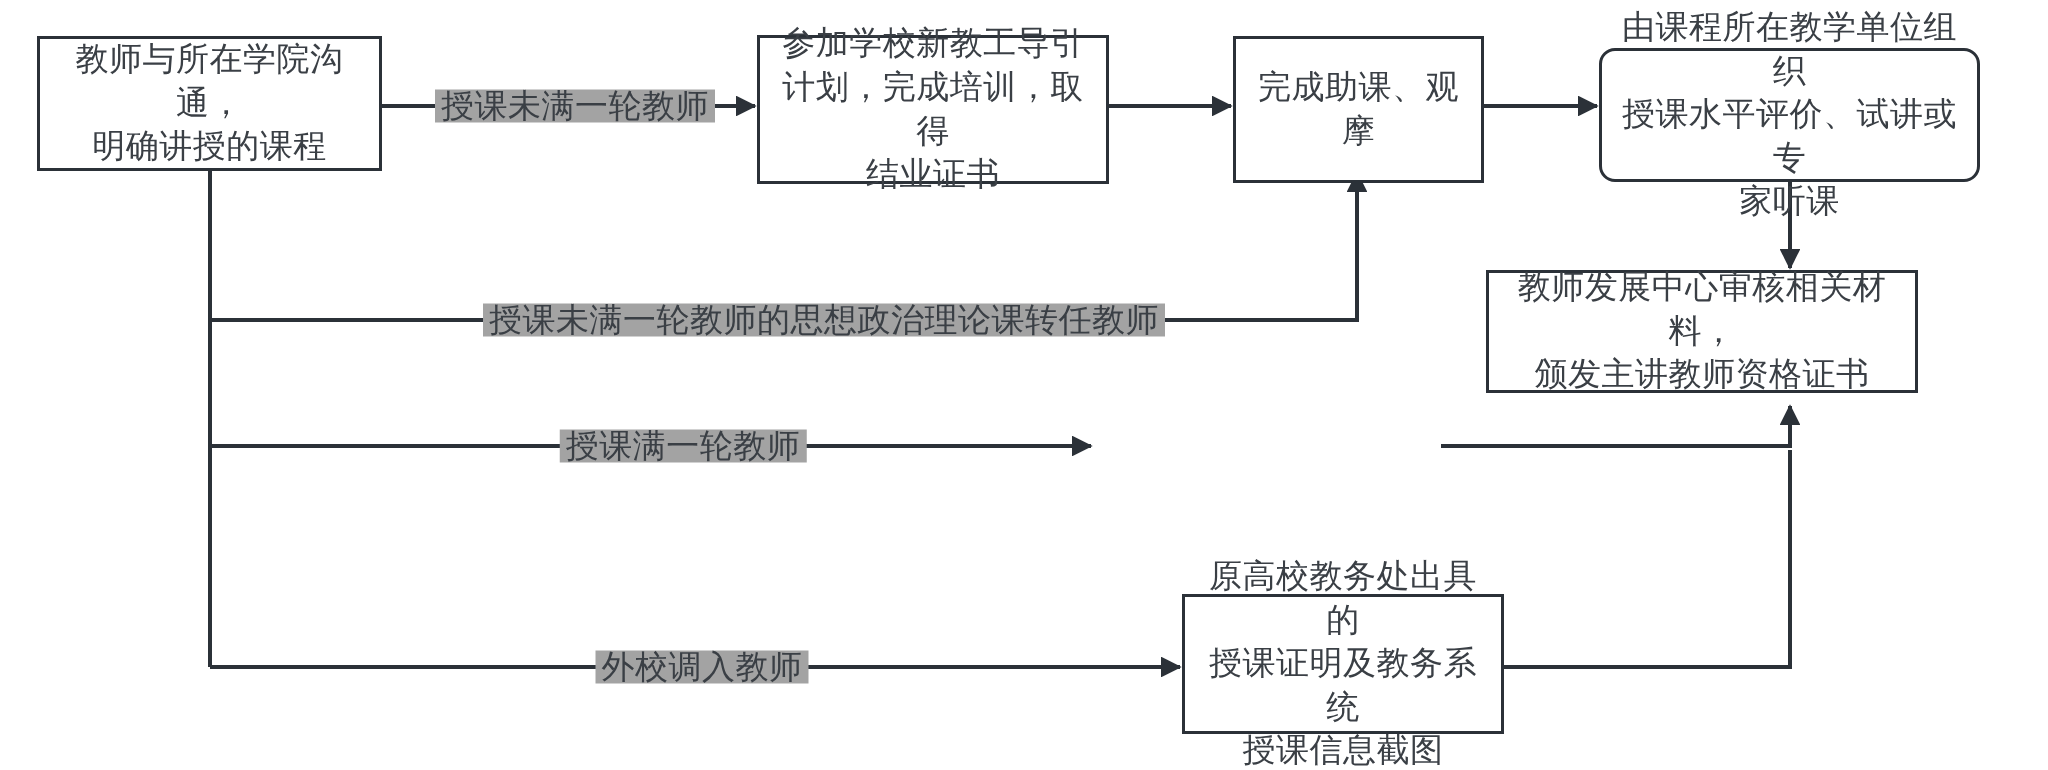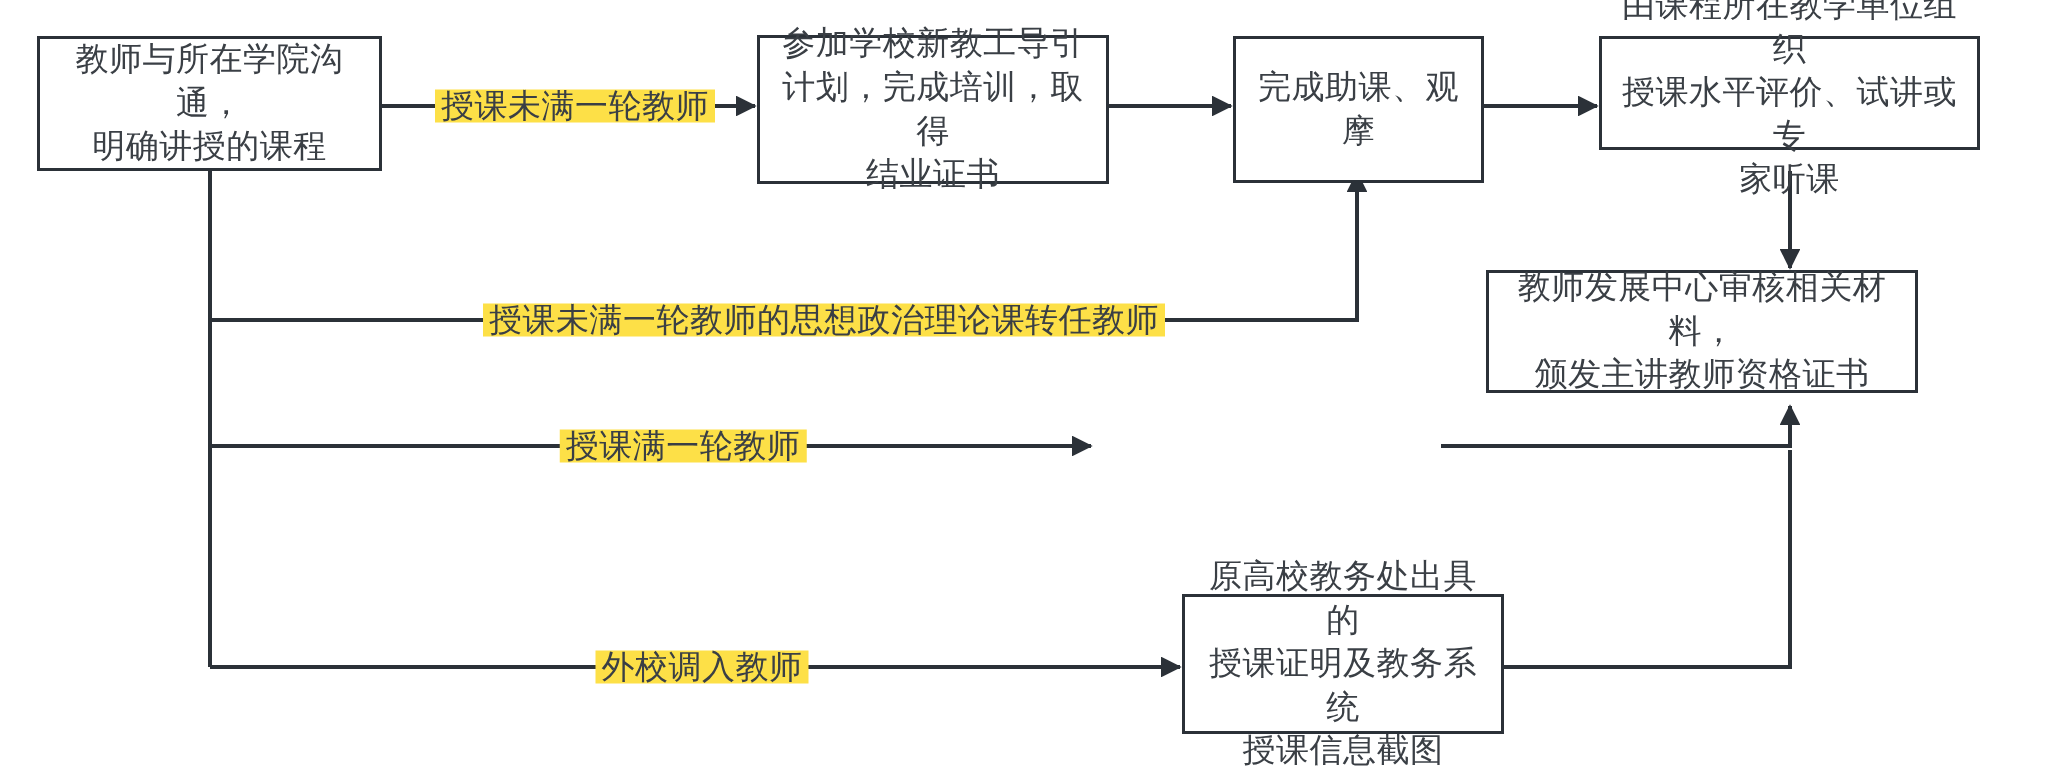--- a/index.html
+++ b/index.html
@@ -34,21 +34,21 @@
     text-align: center;
     color: #3a3f45;
     font-size: 33px;
     line-height: 1.32;
     letter-spacing: 0.5px;
     white-space: pre-line;
     padding: 4px 8px;
   }
   .edge-label {
     position: absolute;
-    background: #fde047;
+    background: #a3a3a3;
     color: #3a3f45;
     font-size: 33px;
     line-height: 1;
     letter-spacing: 0.5px;
     white-space: nowrap;
     padding: 0 6px;
     transform: translate(-50%, -50%);
     text-align: center;
   }
 </style>
@@ -96,21 +96,21 @@
   <div class="node" style="left:757px; top:35px; width:352px; height:149px;">
     <span>参加学校新教工导引
 计划，完成培训，取得
 结业证书</span>
   </div>
 
   <div class="node" style="left:1233px; top:36px; width:251px; height:147px;">
     <span>完成助课、观摩</span>
   </div>
 
-  <div class="node" style="left:1599px; top:36px; width:381px; height:114px;">
+  <div class="node" style="left:1599px; top:48px; width:381px; height:134px;border-radius:16px;">
     <span>由课程所在教学单位组织
 授课水平评价、试讲或专
 家听课</span>
   </div>
 
   <div class="node" style="left:1486px; top:270px; width:432px; height:123px;">
     <span>教师发展中心审核相关材料，
 颁发主讲教师资格证书</span>
   </div>
 

